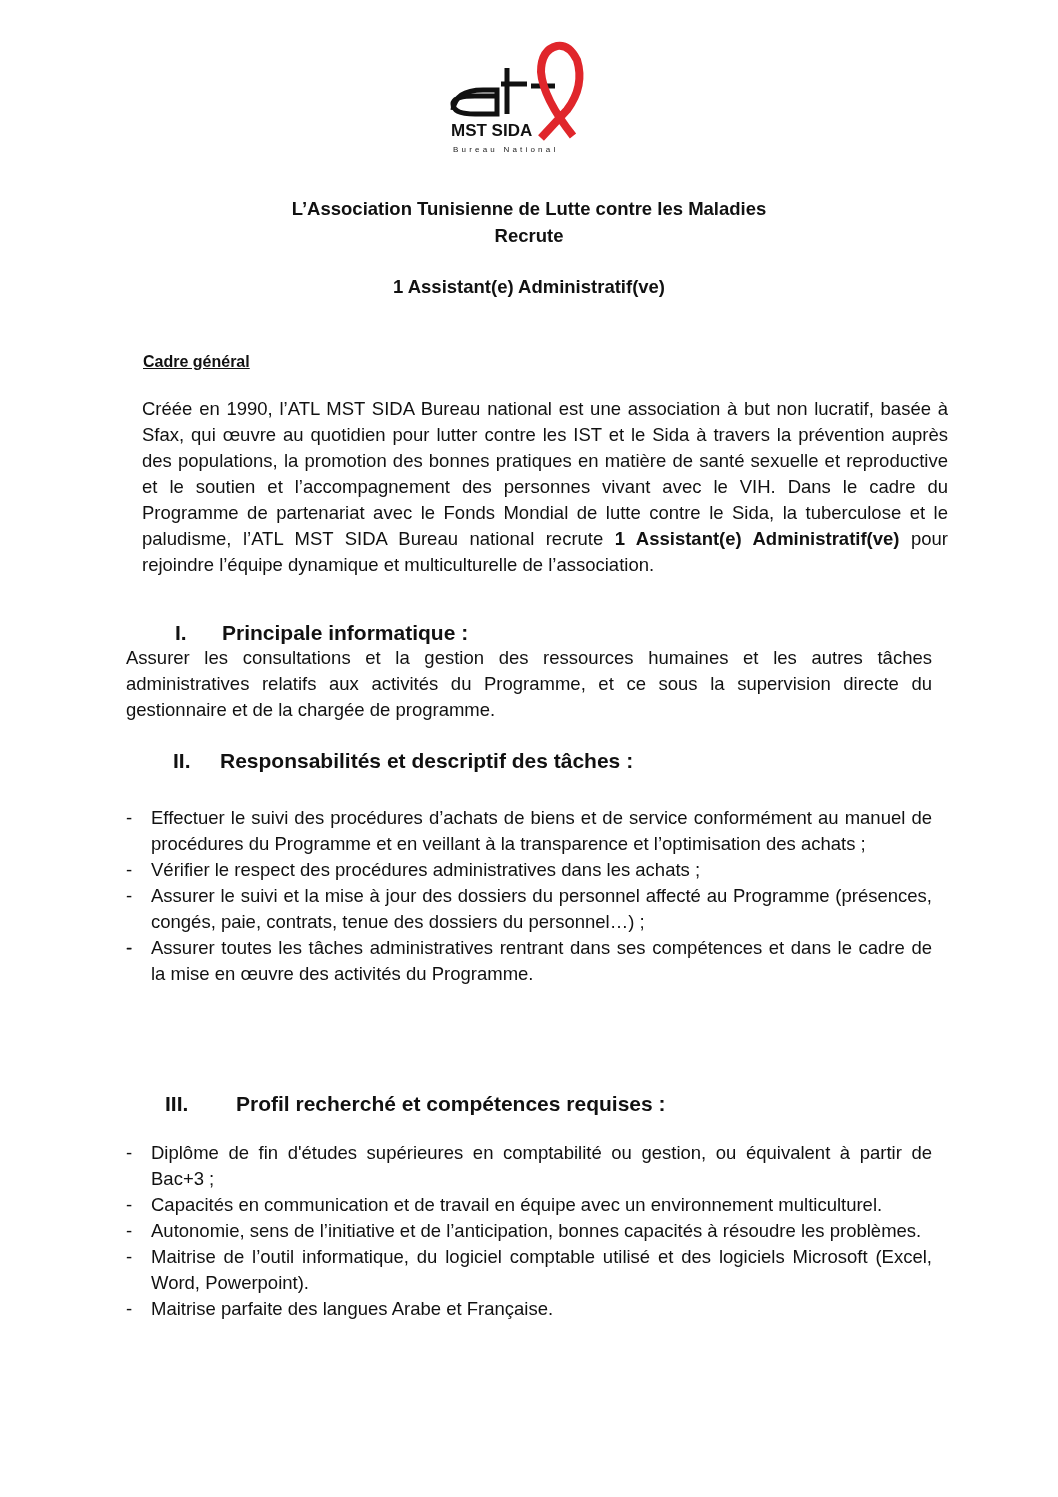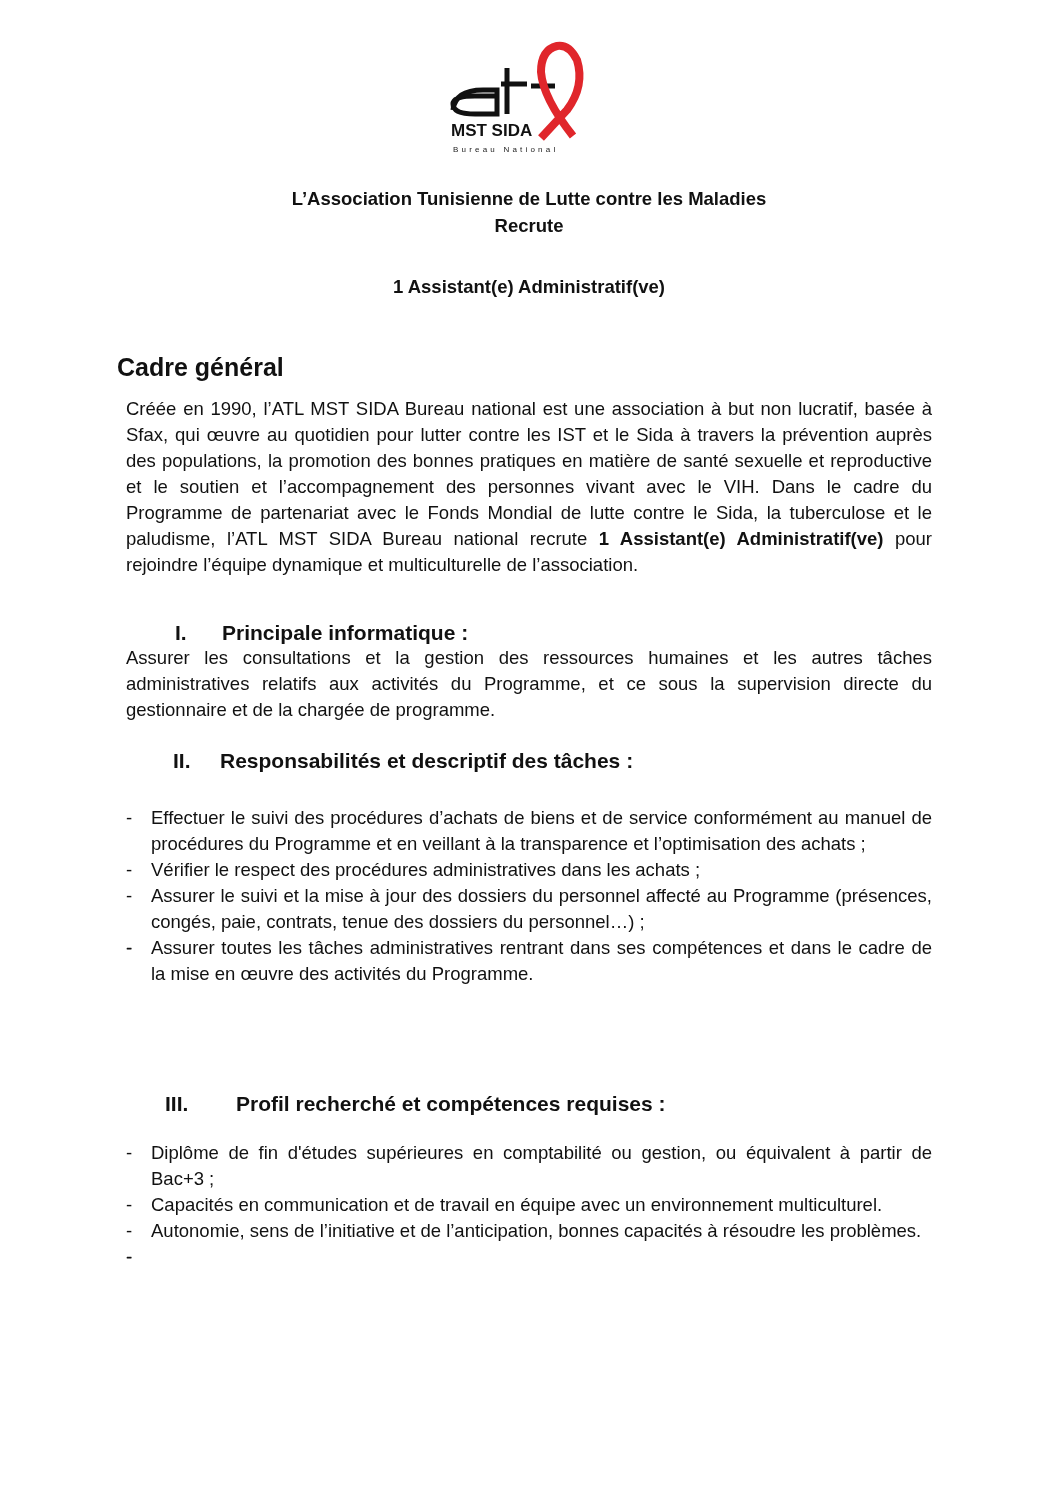--- a/index.html
+++ b/index.html
@@ -1,24 +1,24 @@
 <!DOCTYPE html>
 <html><head>
 <meta charset="utf-8">
 <style>
   html, body { margin:0; padding:0; background:#ffffff; }
   body { width:1058px; height:1497px; position:relative; overflow:hidden;
          font-family:"Liberation Sans", sans-serif; color:#111; }
   .logo { position:absolute; left:445px; top:38px; width:150px; height:120px; }
   .center { position:absolute; left:0; width:1058px; text-align:center; font-weight:bold; font-size:18.5px; }
-  .title1 { top:186px; line-height:26.5px; }
+  .title1 { top:196px; line-height:26.5px; }
   .title2 { top:276px; }
-  .sec-head { position:absolute; left:117px; top:353px; font-weight:bold; font-size:25px; }
+  .sec-head { position:absolute; left:143px; top:353px; font-weight:bold; font-size:16px; text-decoration:underline; }
   .para { position:absolute; left:126px; width:806px; font-size:18.5px; line-height:26px; text-align:justify; }
-  .p1 { top:396px; }
+  .p1 { top:396px;margin-left:16px; }
   .hdr { position:absolute; font-weight:bold; font-size:21px; }
   .hdr .num { position:absolute; left:0; }
   .hdr .txt { position:absolute; left:47px; white-space:nowrap; }
   .list { position:absolute; left:126px; width:806px; margin:0; padding:0; list-style:none; font-size:18.5px; line-height:26px; }
   .list li { position:relative; padding-left:25px; text-align:justify; }
   .list li .dash { position:absolute; left:0; top:0; }
 </style>
 </head>
 <body>
 
@@ -65,15 +65,15 @@
 </ul>
 
 <div class="hdr" style="left:165px; top:1092px;">
   <span class="num">III.</span>
   <span class="txt" style="left:55px;margin-left:16px;">Profil recherché et compétences requises :</span>
 </div>
 <ul class="list" style="top:1140px;">
   <li><span class="dash">-</span><span>Diplôme de fin d'études supérieures en comptabilité ou gestion, ou équivalent à partir de Bac+3 ;</span></li>
   <li><span class="dash">-</span><span>Capacités en communication et de travail en équipe avec un environnement multiculturel.</span></li>
   <li><span class="dash">-</span><span>Autonomie, sens de l’initiative et de l’anticipation, bonnes capacités à résoudre les problèmes.</span></li>
-  <li><span class="dash">-</span></li>
-  <li><span class="dash">-</span></li>
+  <li><span class="dash">-</span><span>Maitrise de l’outil informatique, du logiciel comptable utilisé et des logiciels Microsoft (Excel, Word, Powerpoint).</span></li>
+  <li><span class="dash">-</span><span>Maitrise parfaite des langues Arabe et Française.</span></li>
 </ul>
 
 </body></html>

